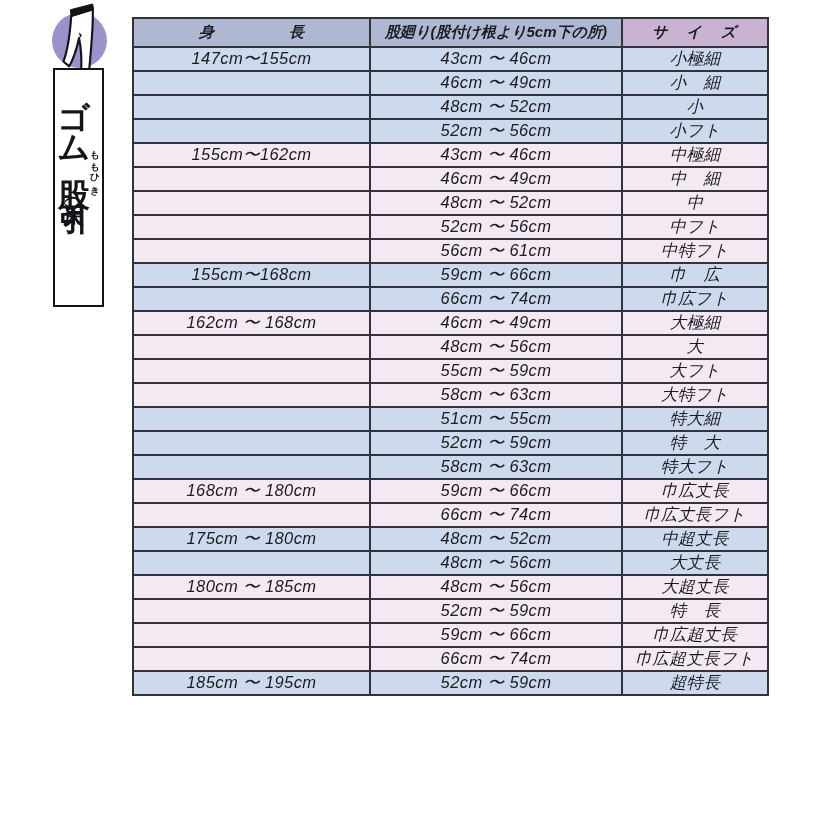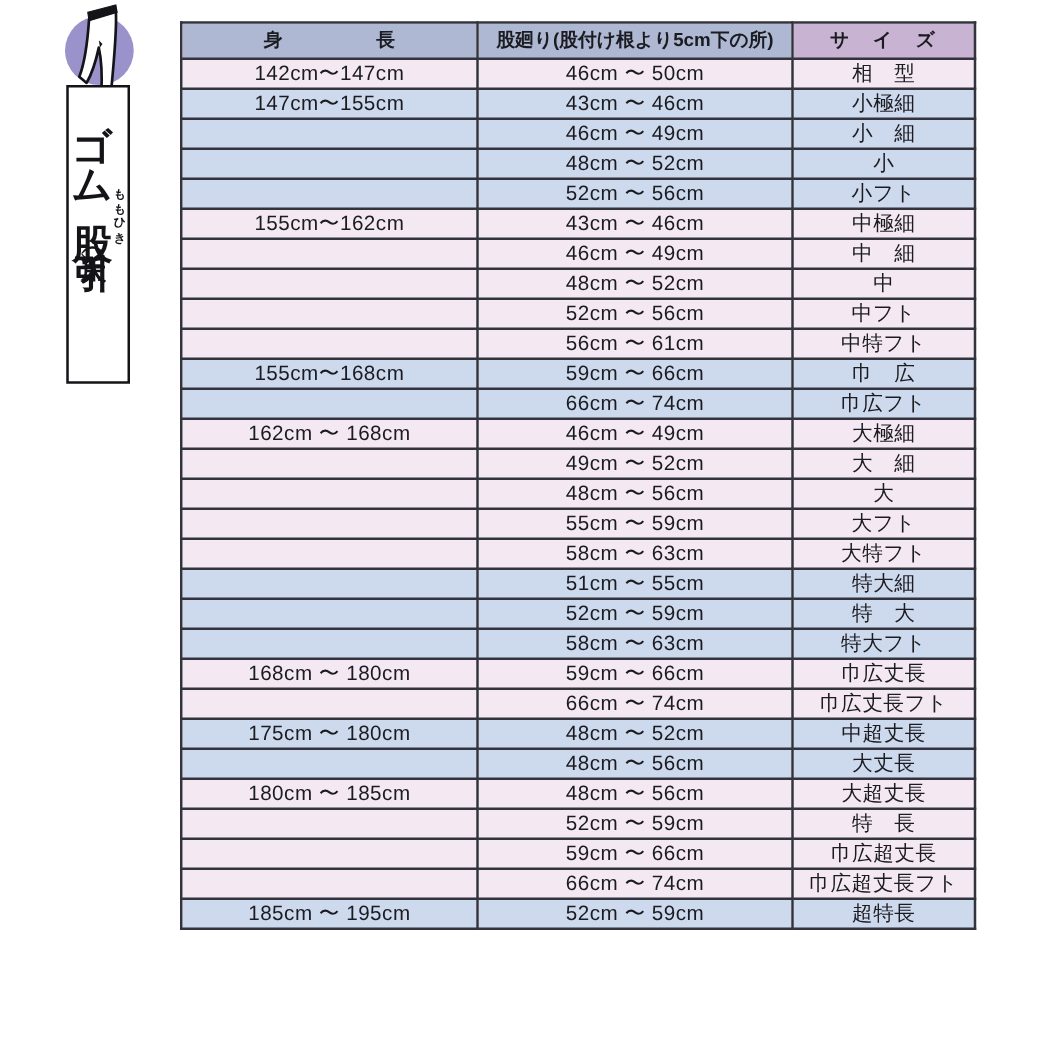--- a/index.html
+++ b/index.html
@@ -30,22 +30,22 @@
     color:#141418;white-space:nowrap;
   }
   .title-text ruby rt{font-size:9.5px;font-weight:bold;letter-spacing:1px;}
   .title-suffix{
     font-size:20px;font-family:"Liberation Serif","DejaVu Serif",serif;
     font-weight:600;letter-spacing:0;
   }
 
   
   .size-table{
-    position:absolute;left:144px;top:17px;
-    border-collapse:collapse;table-layout:fixed;
+    position:absolute;left:132px;top:17px;
+    border-collapse:collapse;table-layout:fixed;font-style:italic;
   }
   .size-table th,.size-table td{
     border:2px solid var(--border,#33333d);
     text-align:center;vertical-align:middle;
     overflow:hidden;white-space:nowrap;
     padding:0;
   }
   .size-table thead th{
     height:27px;font-size:15px;font-weight:bold;color:#1b1b22;
   }
@@ -81,25 +81,20 @@
       <col style="width:146px">
     </colgroup>
     <thead>
       <tr>
         <th class="h-height">身　　　　　長</th>
         <th class="h-waist">股廻り(股付け根より5cm下の所)</th>
         <th class="h-size">サ　イ　ズ</th>
       </tr>
     </thead>
     <tbody>
-        <tr class="pink">
-          <td>142cm〜147cm</td>
-          <td>46cm 〜 50cm</td>
-          <td>相　型</td>
-        </tr>
         <tr class="blue">
           <td>147cm〜155cm</td>
           <td>43cm 〜 46cm</td>
           <td>小極細</td>
         </tr>
         <tr class="blue">
           <td></td>
           <td>46cm 〜 49cm</td>
           <td>小　細</td>
         </tr>
@@ -148,25 +143,20 @@
           <td>66cm 〜 74cm</td>
           <td>巾広フト</td>
         </tr>
         <tr class="pink">
           <td>162cm 〜 168cm</td>
           <td>46cm 〜 49cm</td>
           <td>大極細</td>
         </tr>
         <tr class="pink">
           <td></td>
-          <td>49cm 〜 52cm</td>
-          <td>大　細</td>
-        </tr>
-        <tr class="pink">
-          <td></td>
           <td>48cm 〜 56cm</td>
           <td>大</td>
         </tr>
         <tr class="pink">
           <td></td>
           <td>55cm 〜 59cm</td>
           <td>大フト</td>
         </tr>
         <tr class="pink">
           <td></td>

